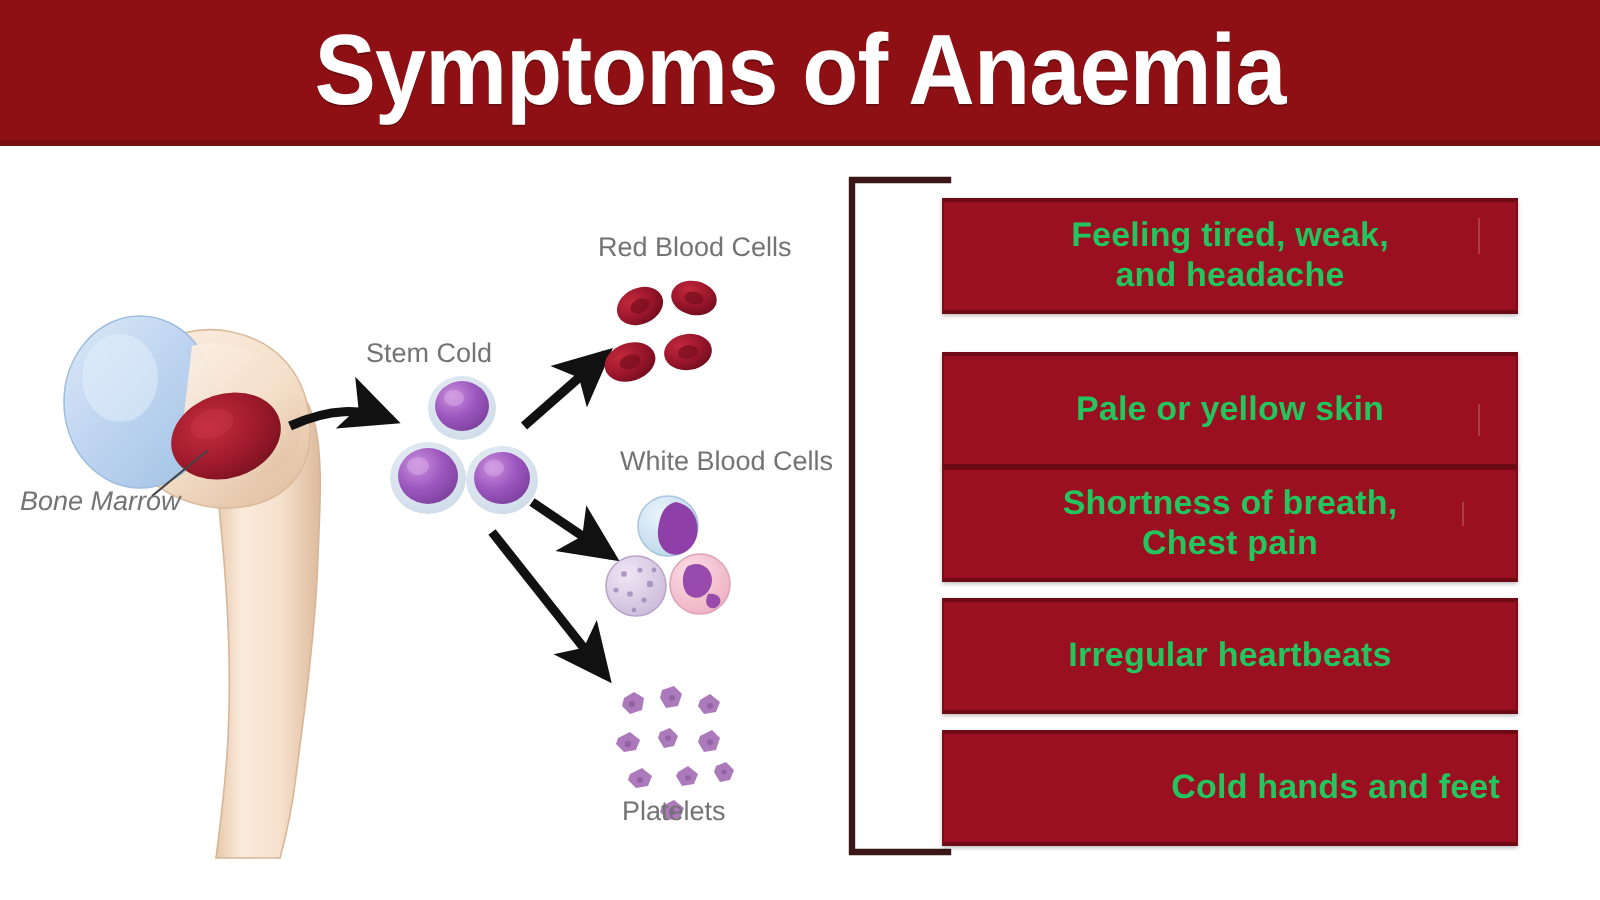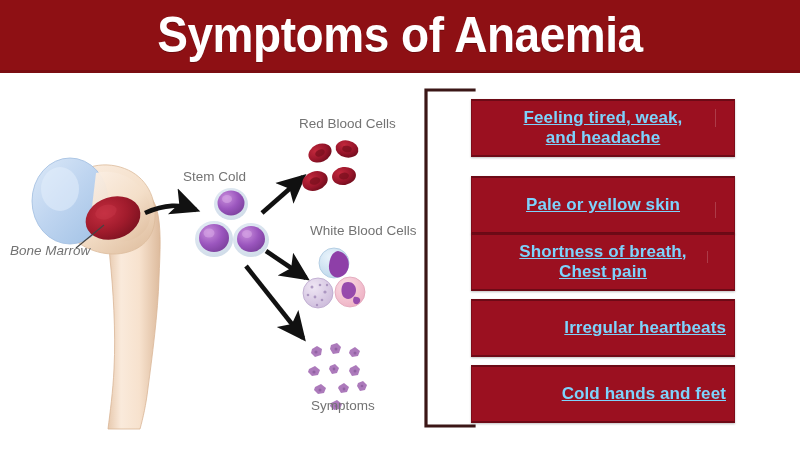--- a/index.html
+++ b/index.html
@@ -51,42 +51,41 @@
 
   svg.art{position:absolute;left:0;top:0;width:430px;height:377px;}
 
   
   .bracket{position:absolute;left:424px;top:88px;width:52px;height:340px;}
 
   .symptom-list{
     position:absolute;left:471px;top:99px;width:288px;height:325px;
   }
   .sbox{
-    position:absolute;left:0;width:264px;
+    position:absolute;left:0;width:288px;
     background:#9B1020;
     border-top:2px solid #6d0a16;
     border-left:1px solid #7d0c19;
     border-right:1px solid #7d0c19;
     border-bottom:2px solid #6d0a16;
     box-sizing:border-box;
     display:flex;align-items:center;justify-content:center;
-    color:#7dd3fc;
+    color:#22c55e;
     font-size:17px;
     font-weight:bold;
     text-align:center;
     line-height:1.18;
     letter-spacing:0.1px;
     box-shadow:0 1px 2px rgba(0,0,0,0.25);
-    text-decoration:underline;
   }
   .sbox .txt{white-space:pre-line;padding:0 8px;}
   #sbox-0{top:0px;height:58px;}
   #sbox-1{top:67px;height:58px;margin-top:10px;}
   #sbox-2{top:134px;height:58px;}
-  #sbox-3{top:200px;height:58px;justify-content:flex-end;}
+  #sbox-3{top:200px;height:58px;}
   #sbox-4{top:266px;height:58px;justify-content:flex-end;}
 
   
   .streak{position:absolute;width:1px;background:rgba(255,255,255,0.18);}
 </style>
 </head>
 <body>
 
 <div id="page">
 
@@ -257,21 +256,21 @@
           <circle cx="344" cy="316" r="1.4"></circle>
         <circle cx="362" cy="313" r="1.3"></circle>
           <circle cx="336" cy="333" r="1.5"></circle>
       </g>
     </svg>
 
     <div class="label" id="label-bone-marrow">Bone Marrow</div>
     <div class="label" id="label-stem-cells">Stem Cold</div>
     <div class="label" id="label-rbc">Red Blood Cells</div>
     <div class="label" id="label-wbc">White Blood Cells</div>
-    <div class="label" id="label-platelets">Symptoms</div>
+    <div class="label" id="label-platelets">Platelets</div>
   </div>
 
   <svg class="bracket" viewBox="0 0 52 340" xmlns="http://www.w3.org/2000/svg">
     <path d="M50,2 L2,2 L2,338 L50,338" fill="none" stroke="#3B1616" stroke-width="3.2" stroke-linecap="square"></path>
   </svg>
 
   <div class="symptom-list">
     <div class="sbox" id="sbox-0">
       <span class="txt">Feeling tired, weak,
 and  headache</span>

